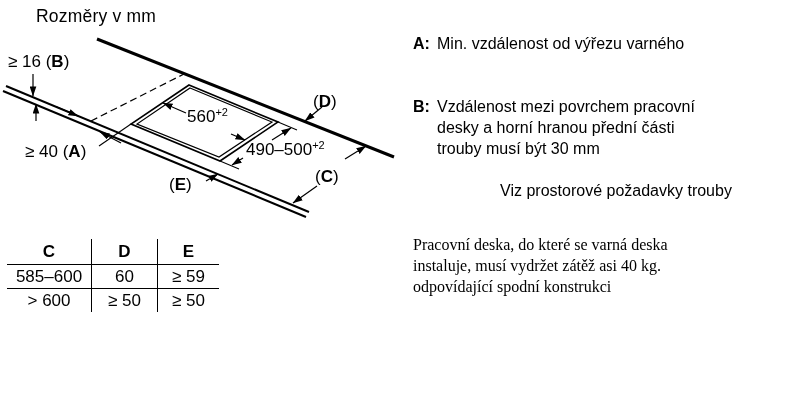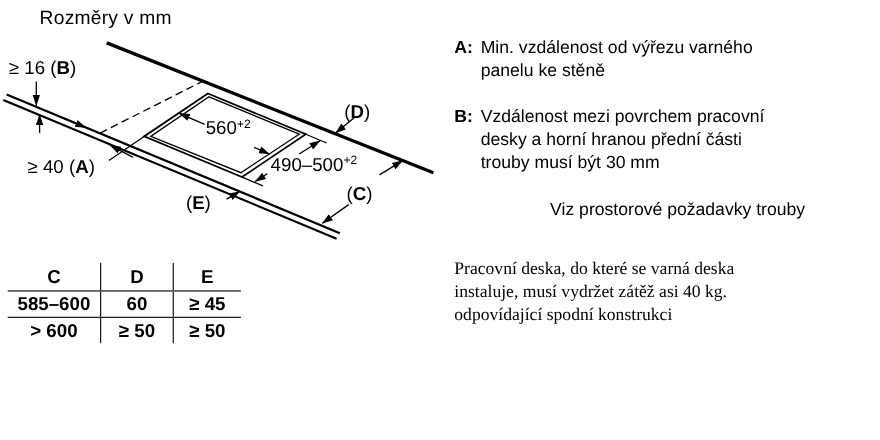--- a/index.html
+++ b/index.html
@@ -13,21 +13,21 @@
     font-size:17.5px;letter-spacing:0.2px;margin-left:28px;
   }
   svg.diagram{position:absolute;left:0;top:0;}
   svg.diagram text{font-family:"Liberation Sans", sans-serif;font-size:17px;fill:#000;}
   svg.diagram .bold{font-weight:bold;}
   svg.diagram .sup{font-size:11px;}
   .spec-table{
     position:absolute;left:7px;top:239px;
     border-collapse:collapse;font-size:17px;text-align:center;
   }
-  .spec-table td{padding:0;font-weight:bold;}
+  .spec-table td{padding:0;}
   .spec-table .c1{width:84px;}
   .spec-table .c2{width:65px;border-left:1.5px solid #000;}
   .spec-table .c3{width:61px;border-left:1.5px solid #000;}
   .spec-table thead td{height:25px;border-bottom:1.5px solid #000;font-weight:bold;}
   .spec-table tbody tr.r1 td{height:23px;border-bottom:1.5px solid #000;}
   .spec-table tbody tr.r2 td{height:23px;}
   .notes{
     position:absolute;left:413px;top:33px;width:382px;
     font-size:16px;line-height:21px;
   }
@@ -97,36 +97,35 @@
     <tr>
       <td class="c1">C</td>
       <td class="c2">D</td>
       <td class="c3">E</td>
     </tr>
   </thead>
   <tbody>
     <tr class="r1">
       <td class="c1">585–600</td>
       <td class="c2">60</td>
-      <td class="c3">≥ 45</td>
+      <td class="c3">≥ 59</td>
     </tr>
     <tr class="r2">
       <td class="c1">&gt; 600</td>
       <td class="c2">≥ 50</td>
       <td class="c3">≥ 50</td>
     </tr>
   </tbody>
 </table>
 
 <div class="notes">
   <div class="note note-a note-row">
     <div class="note-label">A:</div>
     <div>
       <div>Min. vzdálenost od výřezu varného</div>
-      <div>panelu ke stěně</div>
     </div>
   </div>
   <div class="note note-b note-row">
     <div class="note-label">B:</div>
     <div>
       <div>Vzdálenost mezi povrchem pracovní</div>
       <div>desky a horní hranou přední části</div>
       <div>trouby musí být 30 mm</div>
     </div>
   </div>

